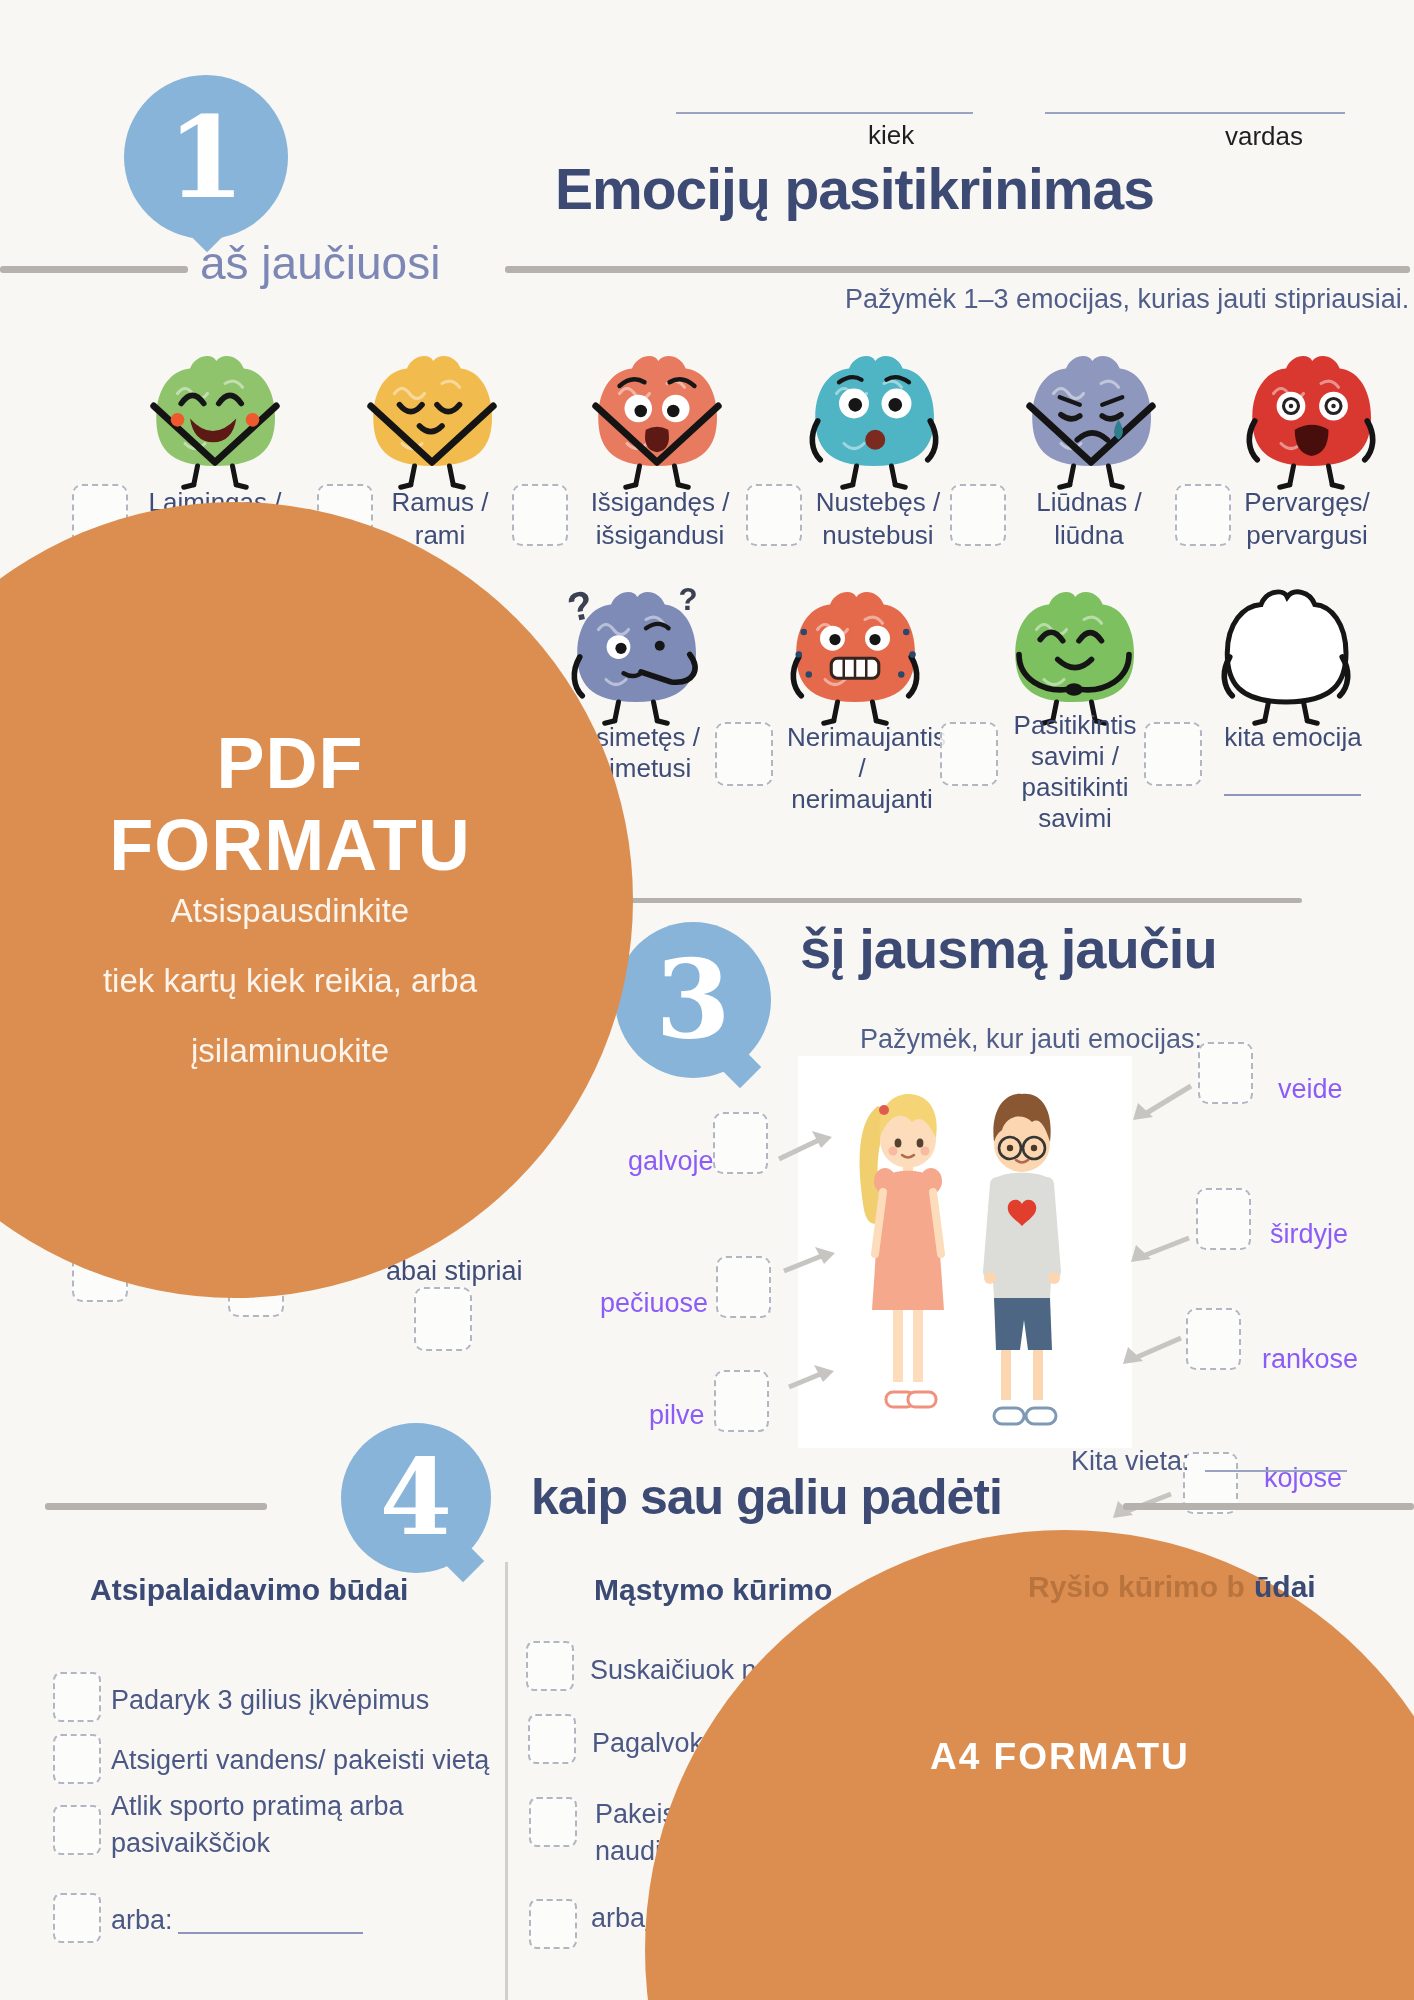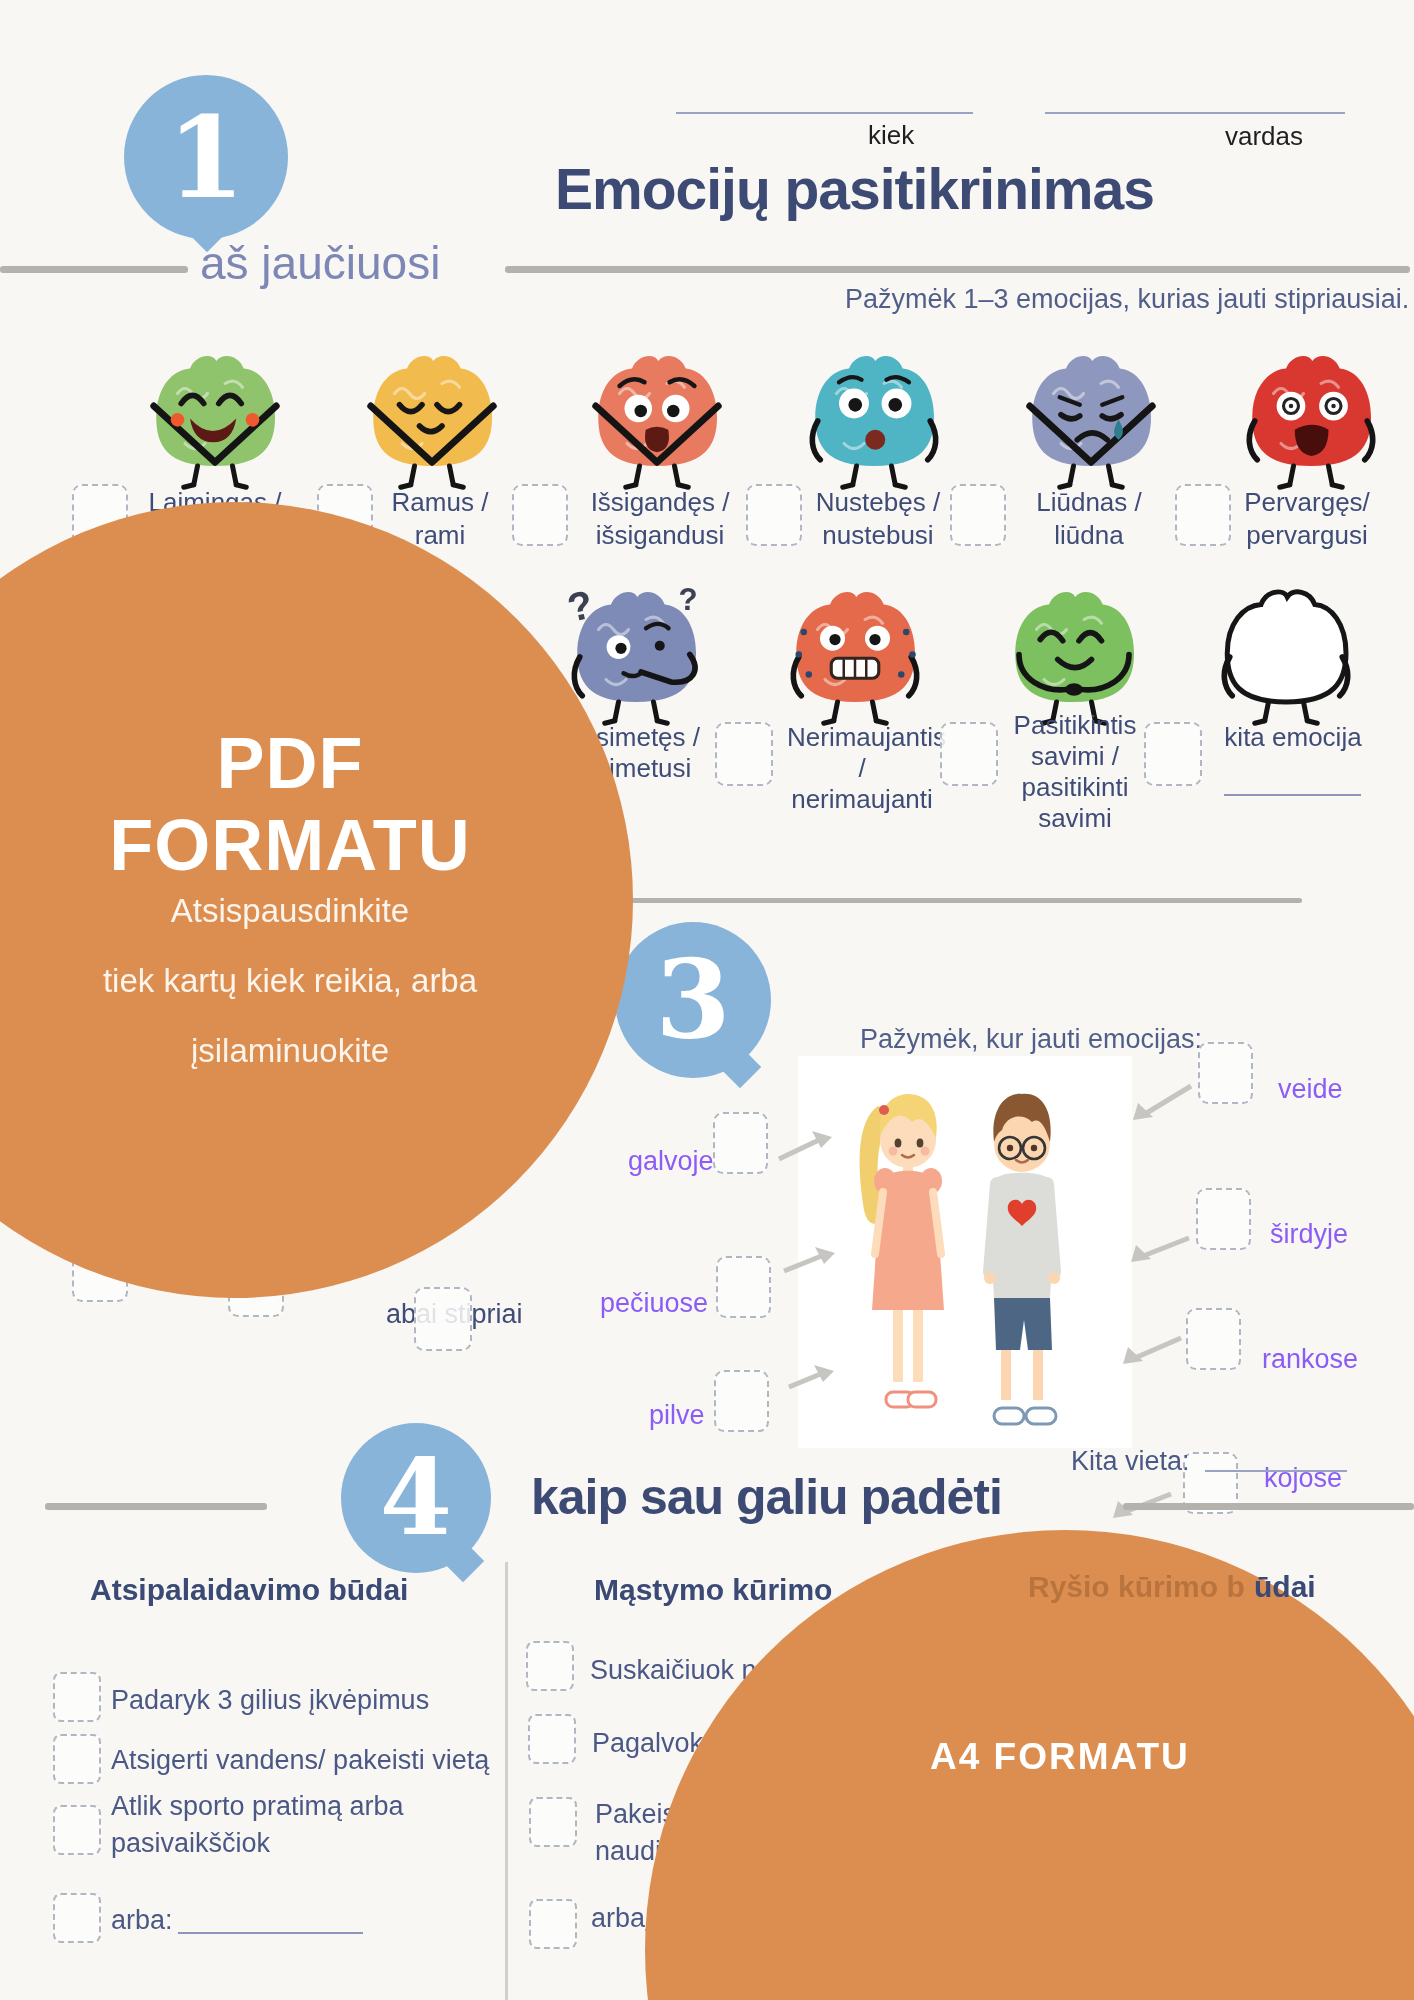--- a/index.html
+++ b/index.html
@@ -203,29 +203,30 @@
           <path d="M13 57 C13 33 26 19 40 18 C44 7 58 5 61 12 C66 5 79 7 83 18 C96 19 108 33 108 57 C108 80 98 96 60 96 C22 96 13 80 13 57 Z" fill="#ffffff" stroke="#161616" stroke-width="4"></path>
           <path d="M15 60 C8 72 10 84 17 91 M105 60 C112 72 110 84 103 91" stroke="#141414" stroke-width="4.5" stroke-linecap="round" fill="none"></path>
           <path d="M46 96 L43 111 M74 96 L77 111" stroke="#141414" stroke-width="4" stroke-linecap="round"></path>
       <path d="M43 111 L35 113 M77 111 L85 113" stroke="#141414" stroke-width="4" stroke-linecap="round"></path>
         </svg></div>
       <div class="cb" style="left:1144px;top:722px;width:58px;height:64px;"></div>
       <div class="elabel" style="left: 1223px; top: 722px; width: 140px; text-align: center; line-height: 31px; white-space: pre-line;">kita emocija</div>
       <div class="wline" style="left:1224px;top:794px;width:137px;"></div>
     </div>
 
-  <div class="t" style="left:386px;top:1256px;font-size:27px;color:#3f4c77;margin-top:43px;">abai stipriai</div>
+  <div class="t" style="left:386px;top:1256px;font-size:27px;color:#3f4c77;">abai stipriai</div>
   <div class="cb" style="left:72px;top:1240px;width:56px;height:62px;"></div>
   <div class="cb" style="left:228px;top:1255px;width:56px;height:62px;"></div>
   <div class="cb" style="left:414px;top:1287px;width:58px;height:64px;"></div>
 
   <div class="gline" style="left:560px;top:898px;width:742px;height:5px;"></div>
   <div class="bluecirc" style="left:615px;top:922px;width:156px;height:156px;"></div>
   <div class="bluetail" style="left:725px;top:1052px;"></div>
   <div class="num" style="left:615px;top:936px;width:156px;font-size:108px;">3</div>
+  <div class="t h" style="left:800px;top:916px;font-size:56px;letter-spacing:-1px;">šį jausmą jaučiu</div>
   <div class="t" style="left:860px;top:1024px;font-size:27px;color:#515e8a;">Pažymėk, kur jauti emocijas:</div>
 
   <div class="abs" style="left:798px;top:1056px;width:334px;height:392px;background:#ffffff;">
     <svg width="334" height="392" viewBox="0 0 334 392">
 
       <path d="M80 50 C60 64 58 104 66 154 C70 174 86 172 83 150 C76 112 80 78 94 58 Z" fill="#f2cf6e"></path>
       <circle cx="110" cy="84" r="28" fill="#fcdcba"></circle>
       <path d="M82 80 C78 48 98 38 110 38 C130 38 142 54 138 82 C128 62 122 60 114 66 C102 52 90 62 82 80 Z" fill="#f5d475"></path>
       <circle cx="86" cy="54" r="5" fill="#e05c4f"></circle>
       <ellipse cx="100" cy="87" rx="3.4" ry="4.6" fill="#54412f"></ellipse>

